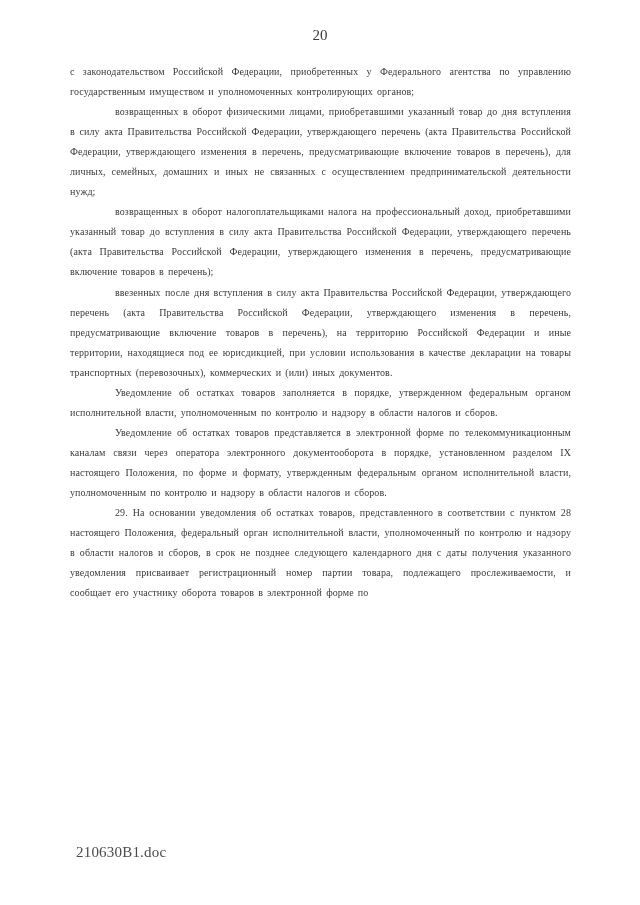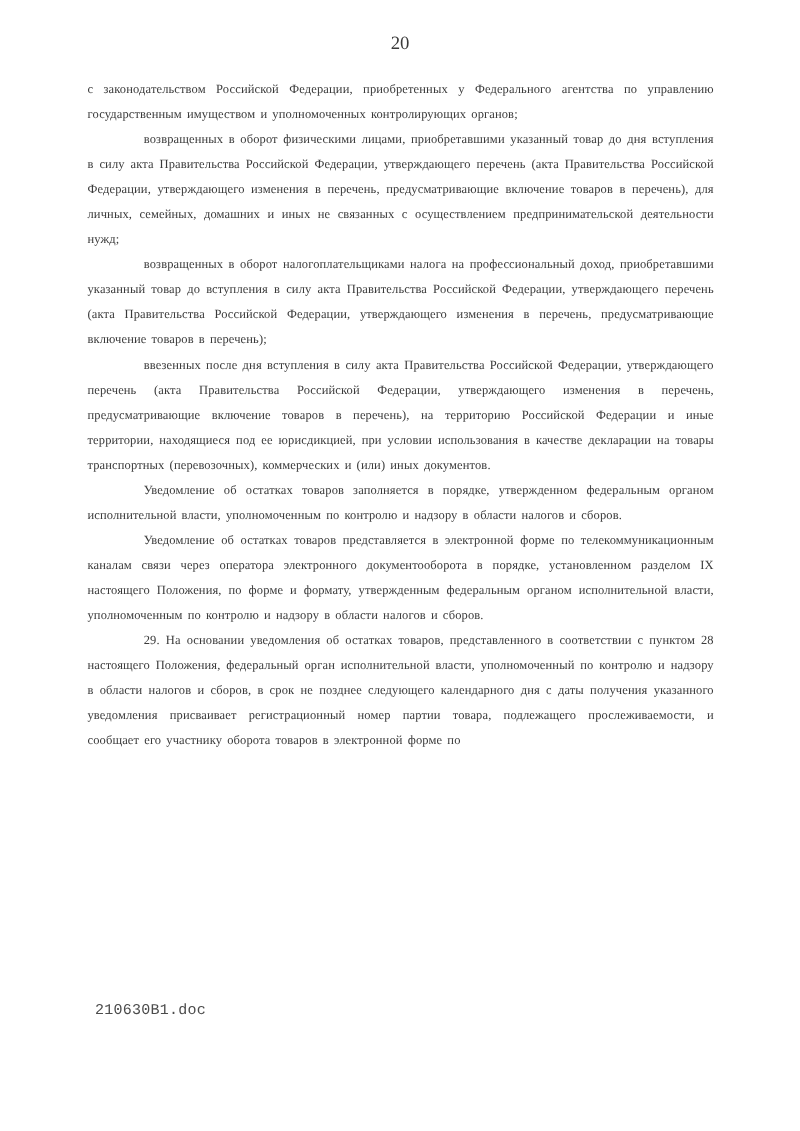--- a/index.html
+++ b/index.html
@@ -39,26 +39,25 @@
     padding: 0;
     text-indent: 45px;
     word-spacing: 1.5px;
   }
   .body-text p.continuation {
     text-indent: 0;
   }
   .footer-filename {
     position: absolute;
     left: 76px;
-    top: 802px;
-    font-size: 12px;
+    top: 846px;
+    font-size: 15px;
     line-height: 12px;
     color: #4b4b4b;
     letter-spacing: 0.2px;
-    font-family: Liberation Mono, monospace;
   }
 </style>
 </head>
 <body>
 
 <div class="page">
 
   <div class="page-number">20</div>
 
   <div class="body-text">

